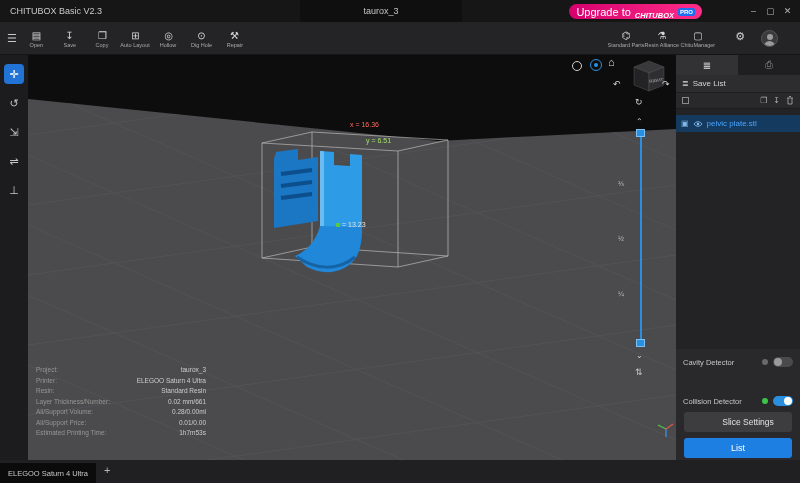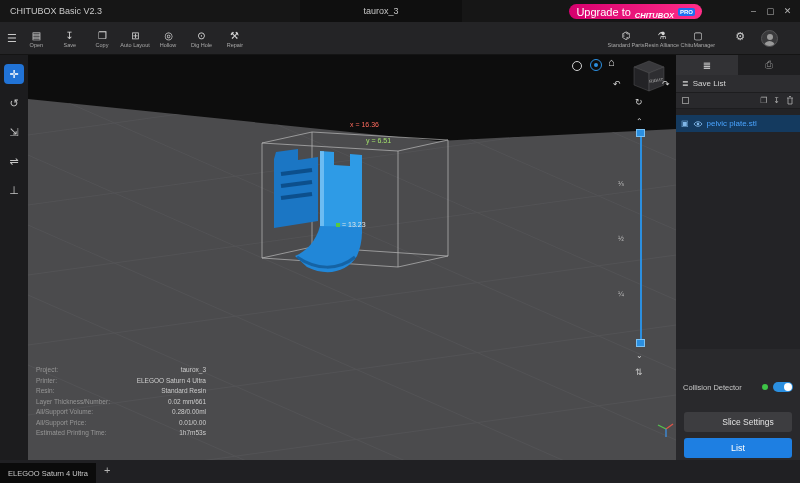--- a/index.html
+++ b/index.html
@@ -93,21 +93,21 @@
   .rp-check { width:7px; height:7px; border:1px solid #8a8a8a; }
   .rp-spacer { flex:1; }
   .rp-aicon { font-size:8px; color:#b0b0b0; line-height:9px; }
   .rp-list { position:absolute; left:0; top:54px; right:0; height:240px; background:#232326; }
   .file-row { margin-top:6px; height:17px; background:#143a5f; display:flex; align-items:center;
               gap:4px; padding:0 5px; }
   .file-exp { color:#7fb7e8; font-size:8px; }
   .file-name { color:#4aa4ff; font-size:8px; white-space:nowrap; overflow:hidden; }
   .detector-row { position:absolute; left:7px; right:7px; height:16px; display:flex; align-items:center; gap:5px; }
   .detector-row.cavity { top:299px; }
-  .detector-row.collision { top:324px; }
+  .detector-row.collision { top:338px; }
   .det-label { flex:1; font-size:7.5px; color:#c6c6c6; white-space:nowrap; }
   .det-dot { width:6px; height:6px; border-radius:50%; }
   .dot-gray { background:#6a6a6a; }
   .dot-green { background:#3ec447; }
   .toggle { width:20px; height:10px; border-radius:5px; position:relative; }
   .toggle.off { background:#4a4a4d; }
   .toggle.on { background:#2b8fe0; }
   .knob { position:absolute; top:1px; width:8px; height:8px; border-radius:50%; }
   .toggle.off .knob { left:1px; background:#9a9a9a; }
   .toggle.on .knob { right:1px; background:#fff; }
@@ -355,20 +355,27 @@
     <div class="rp-list">
       <div class="file-row">
         <span class="file-exp">▣</span>
         <svg width="10" height="8" viewBox="0 0 10 8">
           <path d="M1 4 C3 1 7 1 9 4 C7 7 3 7 1 4 Z" fill="none" stroke="#7fb7e8" stroke-width="0.9"></path>
           <circle cx="5" cy="4" r="1.3" fill="#7fb7e8"></circle>
         </svg>
         <span class="file-name">pelvic plate.stl</span>
       </div>
     </div>
+    <div class="detector-row cavity">
+      <span class="det-label">Cavity Detector</span>
+      <span class="det-dot dot-gray"></span>
+      <span class="toggle off">
+          <span class="knob"></span>
+        </span>
+    </div>
     <div class="detector-row collision">
       <span class="det-label">Collision Detector</span>
       <span class="det-dot dot-green"></span>
       <span class="toggle on">
           <span class="knob"></span>
         </span>
     </div>
     <div class="btn btn-secondary">Slice Settings</div>
     <div class="btn btn-primary">List</div>
   </div>

